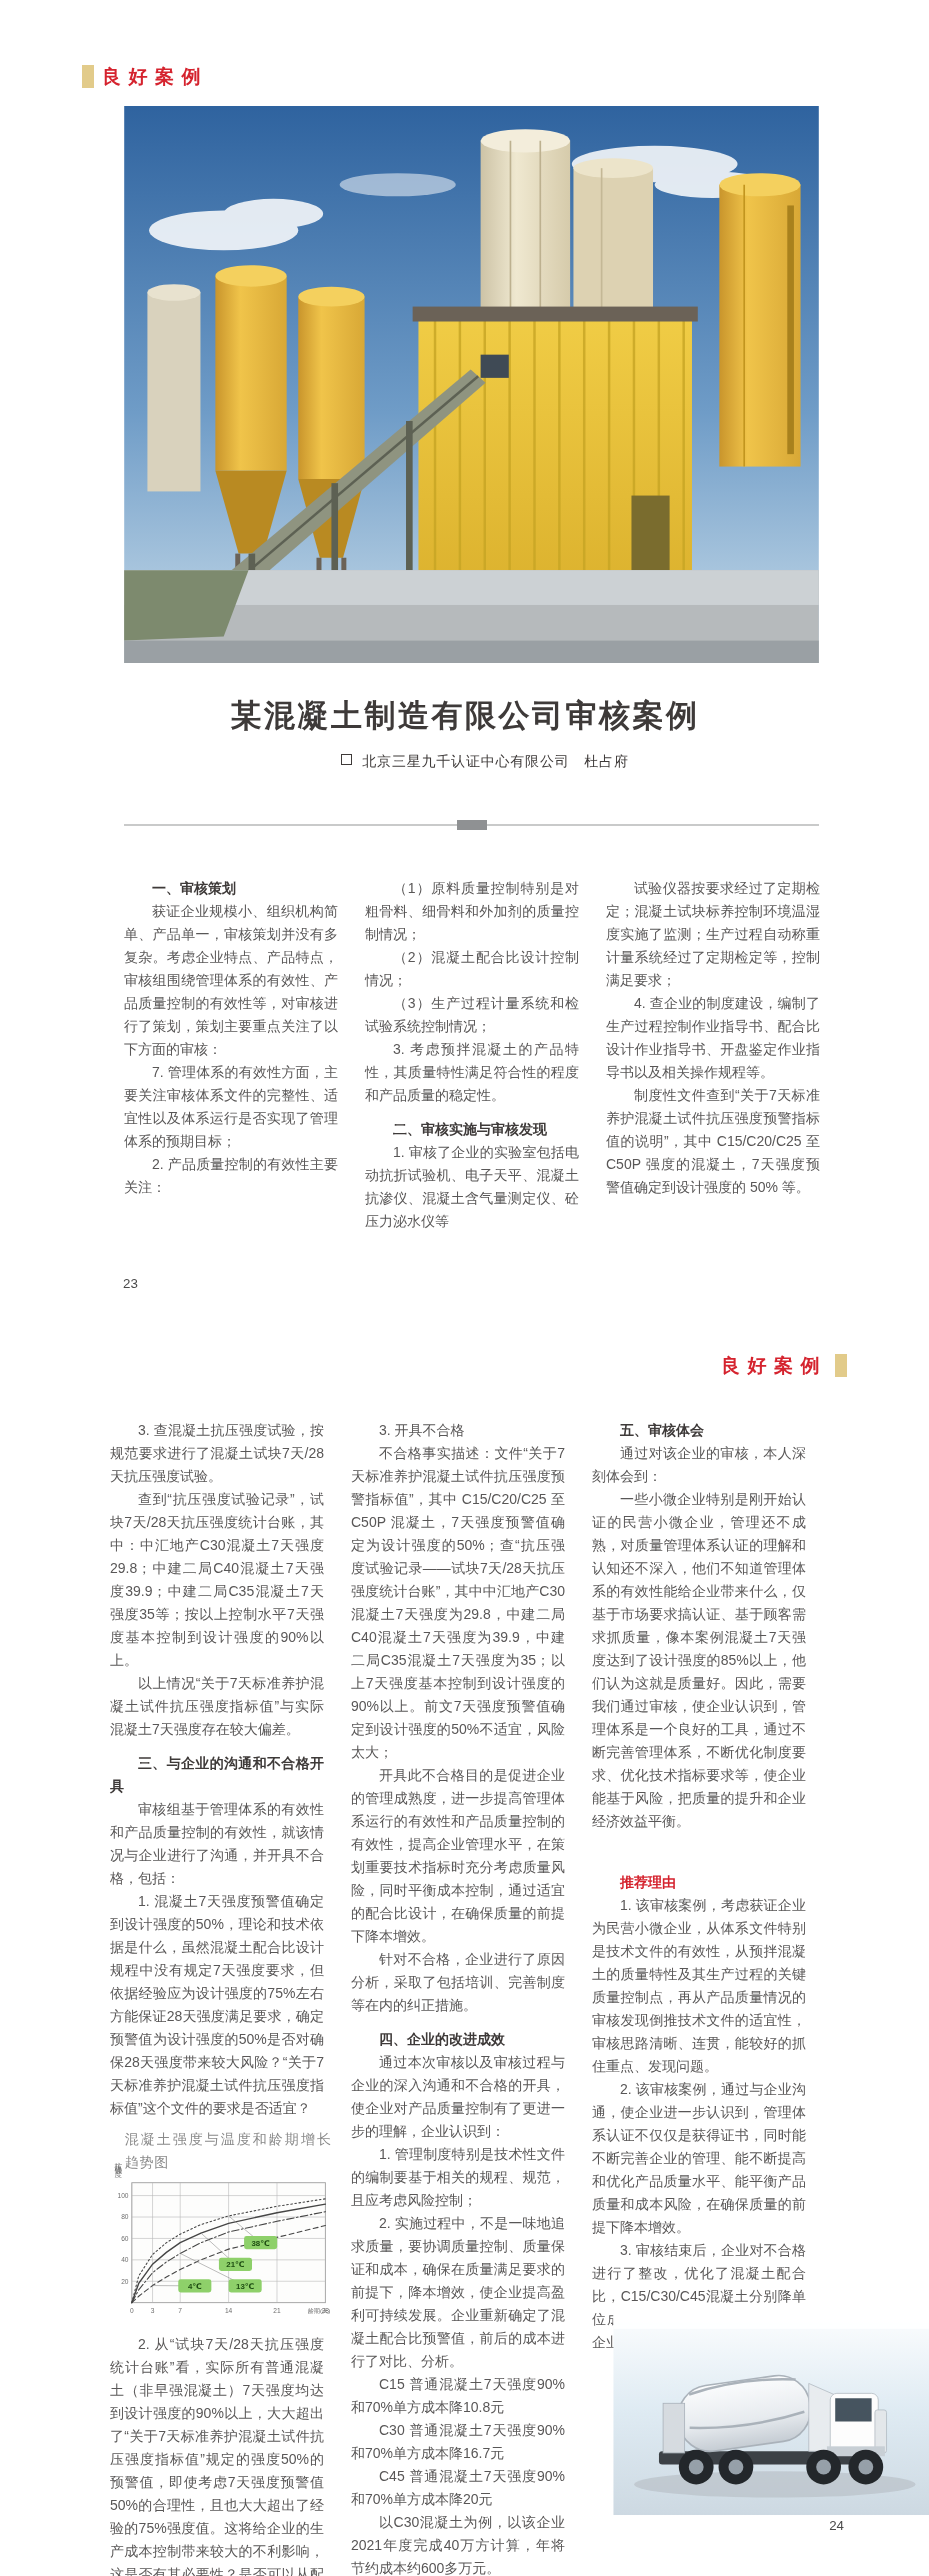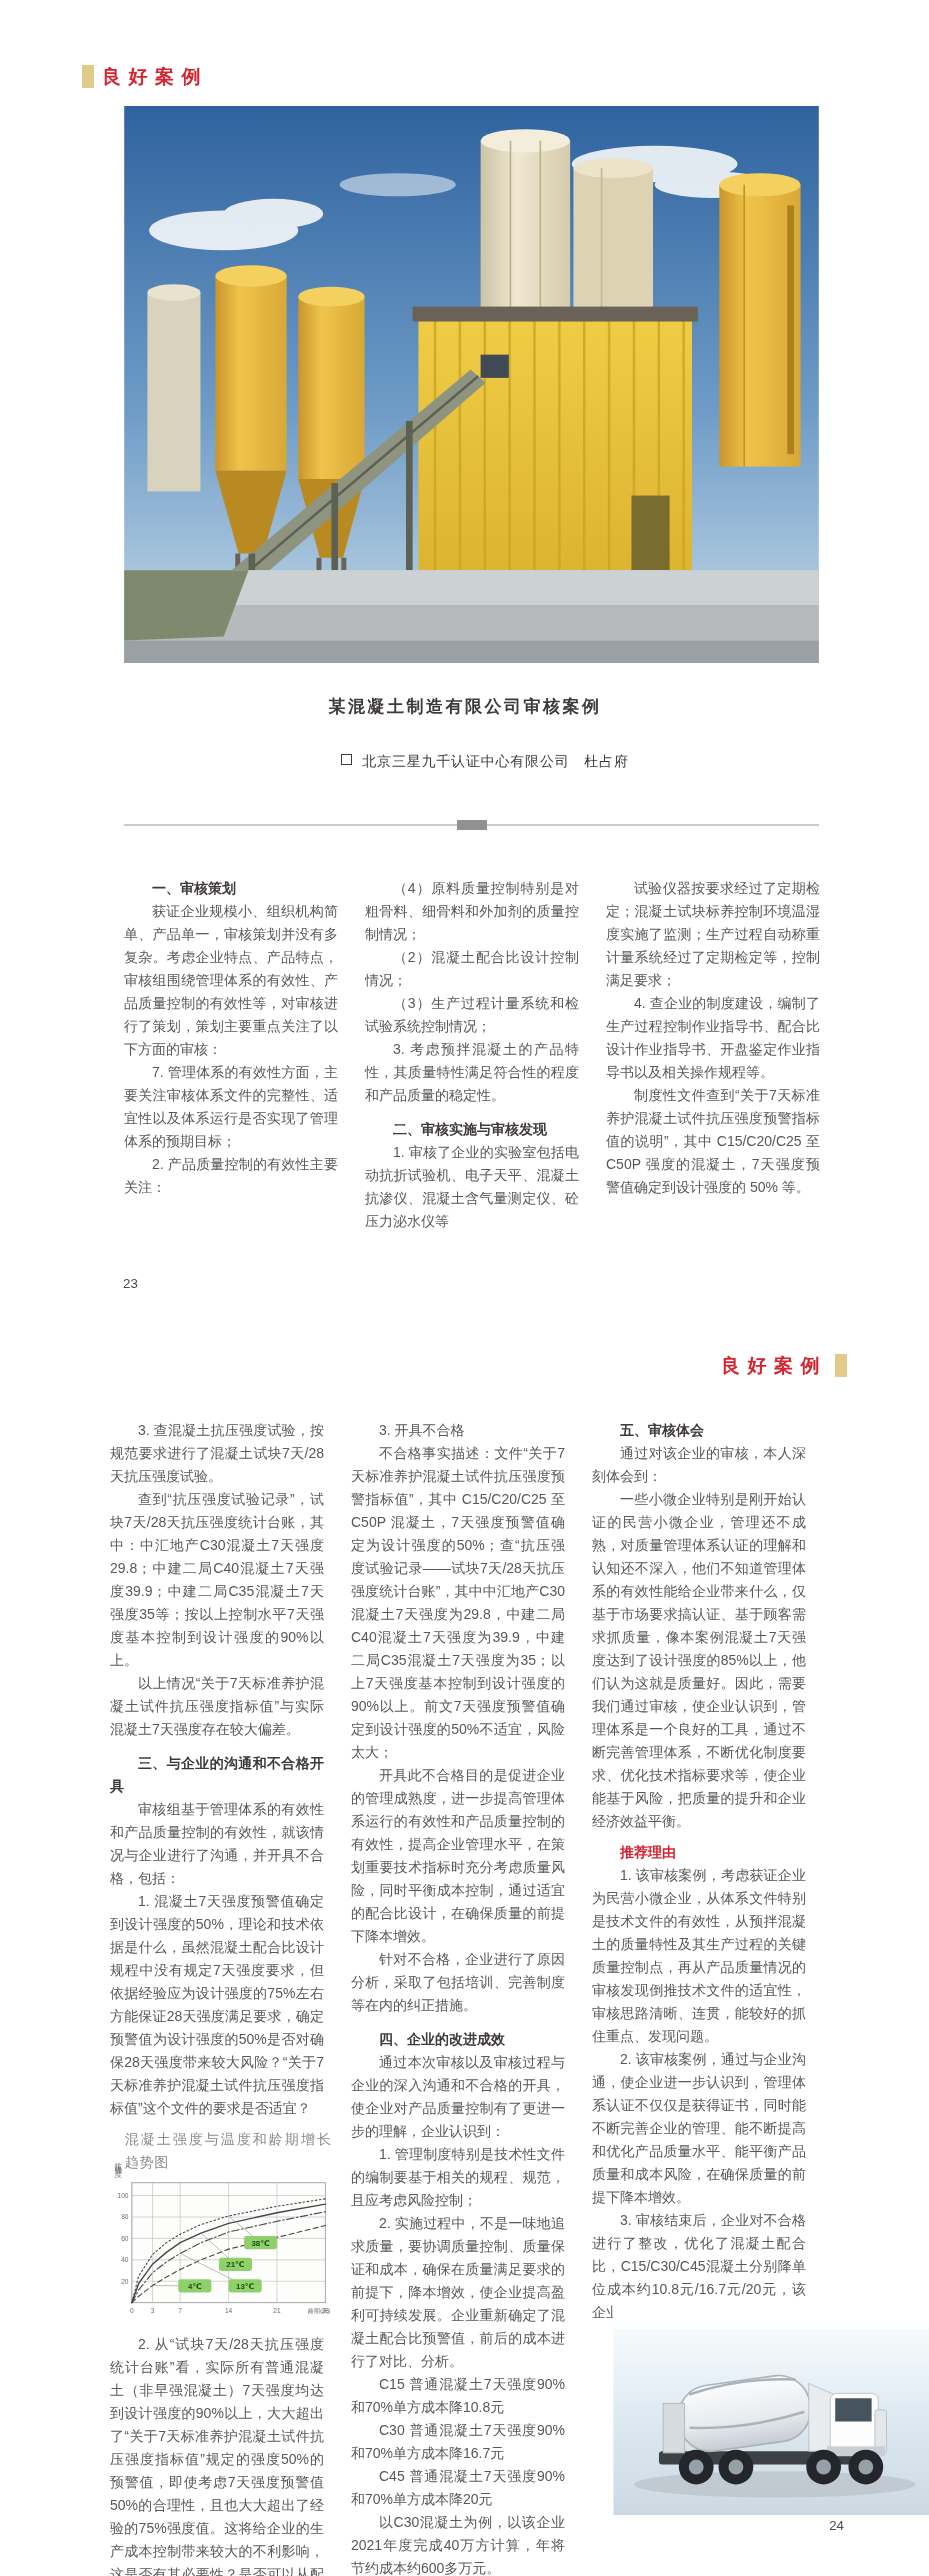--- a/index.html
+++ b/index.html
@@ -13,35 +13,35 @@
   .badge .bar{width:11.6px;height:23px;background:#e2cb8a;}
   .badge .btxt{color:#d5232e;font-weight:bold;font-size:19px;letter-spacing:7.5px;line-height:23px;}
   #badge23{left:82px;top:65px;}
   #badge24{top:1354px;right:83px;}
   
   .photo{position:absolute;display:block;}
   #plant-photo{left:124px;top:106px;width:695px;height:557px;}
   #truck-photo{right:0;top:2304px;width:317px;height:211px;}
   
   #title{position:absolute;left:0;top:695px;width:100%;text-align:center;
-    font-size:17px;font-weight:bold;color:#3e3a39;letter-spacing:2.5px;}
+    font-size:31px;font-weight:bold;color:#3e3a39;letter-spacing:2.5px;}
   #author{position:absolute;left:0;top:753px;width:100%;text-align:center;
     font-size:14px;color:#3e3a39;letter-spacing:0.8px;padding-left:20px;}
   #author .sq{display:inline-block;width:9px;height:9px;border:1.2px solid #3e3a39;
     margin-right:10px;vertical-align:0.8px;}
   #divider{position:absolute;left:124px;top:824px;width:695px;height:1.7px;background:#c9caca;}
   #divider .mid{position:absolute;left:50%;top:-4.1px;width:30px;height:10px;margin-left:-15px;background:#8f9193;}
   
   .cols{position:absolute;display:flex;}
   #cols23{left:124px;top:877px;width:696px;gap:27px;}
   #cols24{left:110px;top:1419px;width:706px;gap:27px;}
   .col{width:214px;font-size:14px;line-height:23px;text-align:justify;color:#595757;}
   .col .p{text-indent:2em;}
   .col .h{text-indent:2em;font-weight:bold;color:#3e3a39;margin-top:11px;}
-  .col .rh{text-indent:2em;font-weight:bold;color:#d5232e;margin-top:8px;}
+  .col .rh{text-indent:2em;font-weight:bold;color:#d5232e;margin-top:38px;}
   .col .h:first-child,.col .rh:first-child{margin-top:0;}
   
   #chart{position:relative;width:225px;margin:8.3px 0 5px -3.3px;}
   #chart .chart-title{font-size:14px;color:#8a8a8a;letter-spacing:0.8px;margin:0 0 1.7px 18px;}
   #chart .ylab{position:absolute;left:0;top:28px;writing-mode:vertical-rl;text-orientation:upright;
     font-size:7.5px;color:#6e6e6e;letter-spacing:2.5px;}
   
   .pagenum{position:absolute;font-size:13.3px;color:#4a4a4a;}
   #pn23{left:123px;top:1276px;}
   #pn24{right:86px;top:2518px;}
@@ -157,21 +157,21 @@
   </div>
 
 <div class="cols" id="cols23">
   <div class="col">
       <div class="h">一、审核策划</div>
       <div class="p">获证企业规模小、组织机构简单、产品单一，审核策划并没有多复杂。考虑企业特点、产品特点，审核组围绕管理体系的有效性、产品质量控制的有效性等，对审核进行了策划，策划主要重点关注了以下方面的审核：</div>
       <div class="p">7. 管理体系的有效性方面，主要关注审核体系文件的完整性、适宜性以及体系运行是否实现了管理体系的预期目标；</div>
       <div class="p">2. 产品质量控制的有效性主要关注：</div>
     </div>
   <div class="col">
-      <div class="p">（4）原料质量控制特别是对粗骨料、细骨料和外加剂的质量控制情况；</div>
+      <div class="p">（1）原料质量控制特别是对粗骨料、细骨料和外加剂的质量控制情况；</div>
       <div class="p">（2）混凝土配合比设计控制情况；</div>
       <div class="p">（3）生产过程计量系统和检试验系统控制情况；</div>
       <div class="p">3. 考虑预拌混凝土的产品特性，其质量特性满足符合性的程度和产品质量的稳定性。</div>
       <div class="h">二、审核实施与审核发现</div>
       <div class="p">1. 审核了企业的实验室包括电动抗折试验机、电子天平、混凝土抗渗仪、混凝土含气量测定仪、砼压力泌水仪等</div>
     </div>
   <div class="col">
       <div class="p">试验仪器按要求经过了定期检定；混凝土试块标养控制环境温湿度实施了监测；生产过程自动称重计量系统经过了定期检定等，控制满足要求；</div>
       <div class="p">4. 查企业的制度建设，编制了生产过程控制作业指导书、配合比设计作业指导书、开盘鉴定作业指导书以及相关操作规程等。</div>
       <div class="p">制度性文件查到“关于7天标准养护混凝土试件抗压强度预警指标值的说明”，其中 C15/C20/C25 至 C50P 强度的混凝土，7天强度预警值确定到设计强度的 50% 等。</div>

